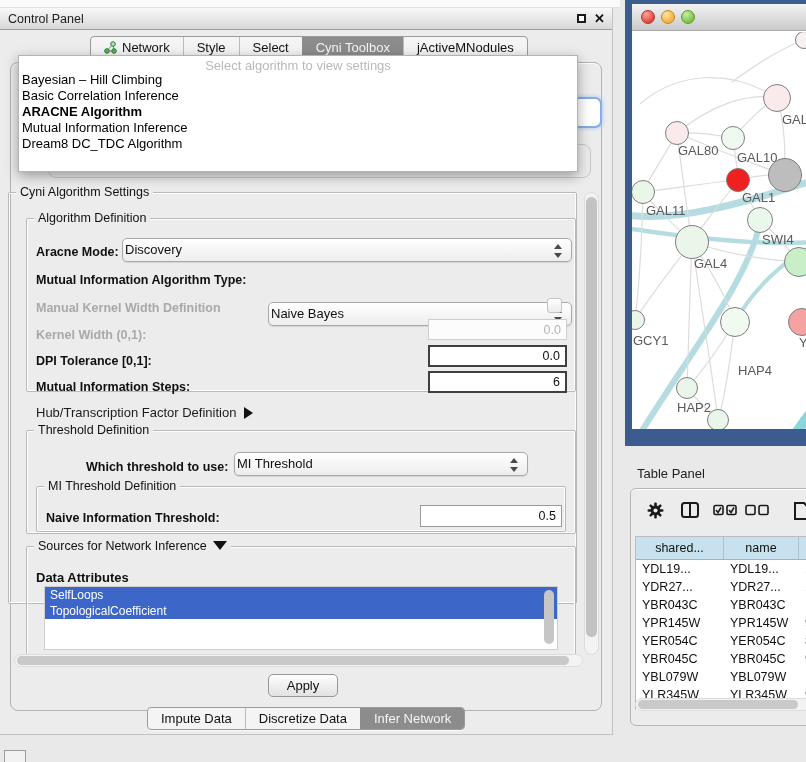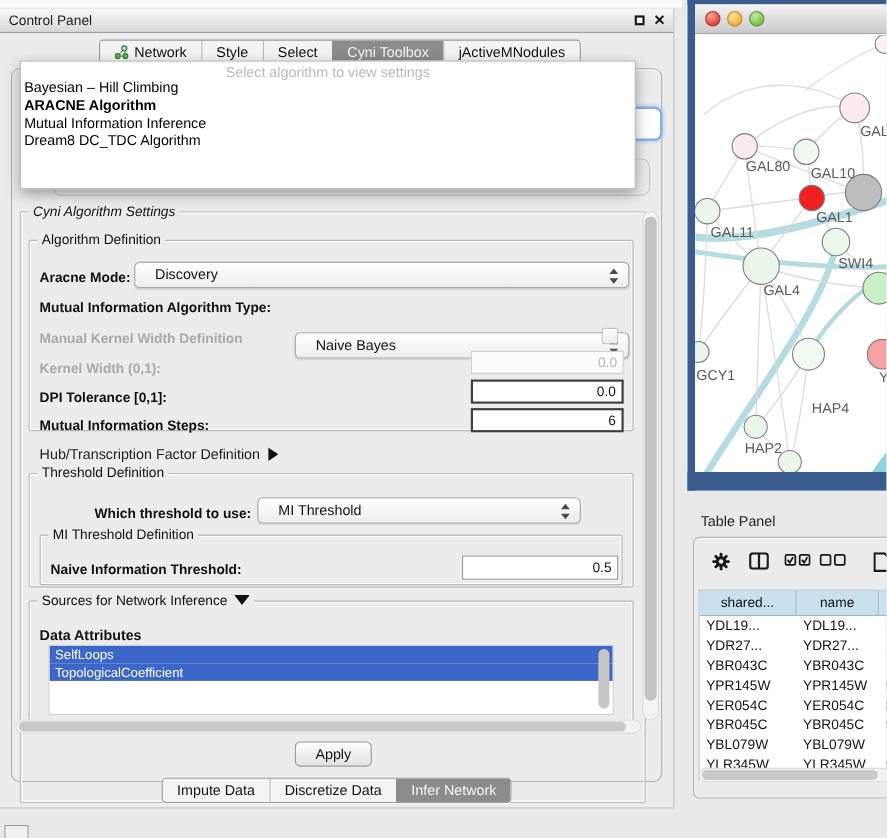--- a/index.html
+++ b/index.html
@@ -16,21 +16,21 @@
 .tab{display:flex;align-items:center;gap:5px;padding:0 13px;font-size:13px;color:#111;border-left:1px solid #bdbdbd;white-space:nowrap;}
 .tab:first-child{border-left:none;}
 .tab.sel{background:#8c8c8c;color:#f5f5f5;border-left-color:#8c8c8c;}
 .panel{position:absolute;left:10px;top:54px;width:592px;height:649px;border:1px solid #b2b2b2;border-radius:8px;background:#ececec;box-shadow:inset 0 1px 0 #fff;}
 .group{position:absolute;border:1px solid #b9b9b9;border-radius:2px;box-shadow:inset 0 0 0 1px #fdfdfd;}
 .group>.glabel{position:absolute;top:-8px;left:7px;background:#ececec;padding:0 4px;font-size:12.5px;white-space:nowrap;color:#111;}
 .blue{color:#2525e6;} .green{color:#2dc42d;}
 .lbl{position:absolute;font-size:12.5px;font-weight:bold;color:#101010;white-space:nowrap;}
 .lbl.dis{color:#a9a9a9;}
 .plain{font-weight:normal;font-size:13px;color:#1c1c1c;}
-.combo{position:absolute;height:24px;background:linear-gradient(#ffffff,#ededed);border:1px solid #a9a9a9;border-radius:5px;font-size:13px;line-height:22px;padding-left:18px;color:#111;box-shadow:0 1px 1px rgba(0,0,0,.10);}
+.combo{position:absolute;height:24px;background:linear-gradient(#ffffff,#ededed);border:1px solid #a9a9a9;border-radius:5px;font-size:13px;line-height:22px;padding-left:2px;color:#111;box-shadow:0 1px 1px rgba(0,0,0,.10);}
 .combo .arr{position:absolute;right:8px;top:4px;width:10px;height:16px;}
 .combo .arr:before,.combo .arr:after{content:"";position:absolute;left:1px;border-left:4px solid transparent;border-right:4px solid transparent;}
 .combo .arr:before{top:1px;border-bottom:5px solid #4a4a4a;}
 .combo .arr:after{bottom:1px;border-top:5px solid #4a4a4a;}
 .field{position:absolute;background:#fff;border:2px solid #3f3f3f;font-size:12.5px;text-align:right;padding:2px 5px 0 0;color:#111;}
 .field.mid{border:1px solid #9a9a9a;padding-top:3px;}
 .field.dis{border:1px solid #cecece;background:#fcfcfc;color:#b4b4b4;padding-top:3px;}
 .checkbox{position:absolute;width:15px;height:15px;border:1px solid #c3c3c3;border-radius:3px;background:linear-gradient(#fefefe,#ececec);}
 .vscroll{position:absolute;width:15px;background:#f3f3f3;border:1px solid #dcdcdc;border-radius:8px;}
 .vthumb{position:absolute;left:1px;width:11px;background:#c3c3c3;border-radius:6px;}
@@ -104,21 +104,21 @@
         <div class="tab sel">
           <span>Cyni Toolbox</span>
         </div>
         <div class="tab">
           <span>jActiveMNodules</span>
         </div>
       </div>
 
     <div class="panel"></div>
 
-    <div class="group" style="left:18px;top:184px;width:569px;height:538px;font-style:italic;">
+    <div class="group" style="left:8px;top:184px;width:569px;height:412px;">
       <span class="glabel">Cyni Algorithm Settings</span>
     </div>
 
     <div class="group" style="left:26px;top:210px;width:550px;height:174px;">
       <span class="glabel blue">Algorithm Definition</span>
     </div>
     <span class="lbl" style="left:36px;top:237px;">Aracne Mode:</span>
     <div class="combo" style="left:122px;top:230px;width:450px;">
       <span>Discovery</span>
       <span class="arr"></span>
@@ -185,20 +185,21 @@
       </div>
   </div>
 
   <div class="frag-box"></div>
   <div class="frag-combo"></div>
 
   <div class="dropdown">
     <div class="dd-ph">Select algorithm to view settings</div>
     <div id="dd-items">
         <div class="dd-item">Bayesian – Hill Climbing</div>
+        <div class="dd-item">Basic Correlation Inference</div>
         <div class="dd-item sel">ARACNE Algorithm</div>
         <div class="dd-item">Mutual Information Inference</div>
         <div class="dd-item">Dream8 DC_TDC Algorithm</div>
       </div>
   </div>
 
   <div class="netframe">
     <div class="net-title">
       <span class="light red"></span>
       <span class="light yellow"></span>

